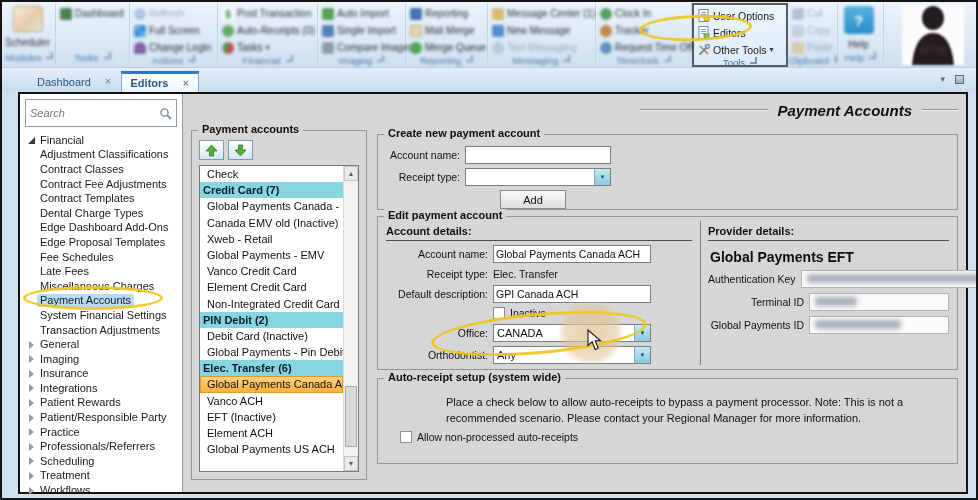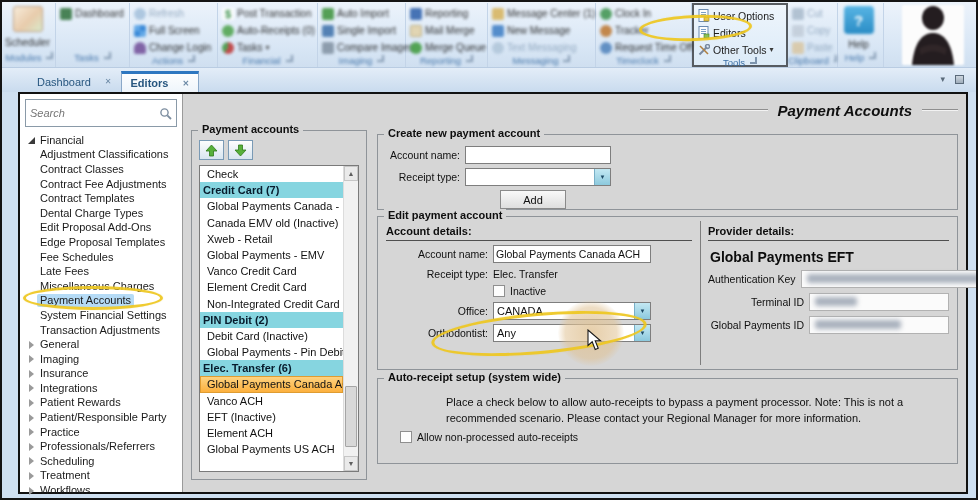--- a/index.html
+++ b/index.html
@@ -440,21 +440,21 @@
             <span class="tlabel">Contract Templates</span>
           </div>
 
           <div class="trow child">
             <span class="tw"></span>
             <span class="tlabel">Dental Charge Types</span>
           </div>
 
           <div class="trow child">
             <span class="tw"></span>
-            <span class="tlabel">Edit Proposal Add-Ons</span>
+            <span class="tlabel">Edge Dashboard Add-Ons</span>
           </div>
 
           <div class="trow child">
             <span class="tw"></span>
             <span class="tlabel">Edge Proposal Templates</span>
           </div>
 
           <div class="trow child">
             <span class="tw"></span>
             <span class="tlabel">Fee Schedules</span>
@@ -633,20 +633,24 @@
 
         <div class="editcol-left">
           <div class="colhead">Account details:</div>
           <div class="erow">
             <span class="elabel">Account name:</span>
             <input class="einput" value="Global Payments Canada ACH" style="">
           </div>
           <div class="erow" style="height:15px">
             <span class="elabel">Receipt type:</span>
             <span class="staticval">Elec. Transfer</span>
+          </div>
+          <div class="erow">
+            <span class="elabel">Default description:</span>
+            <input class="einput" value="GPI Canada ACH" style="">
           </div>
           <div class="erow" style="height:14px;margin-left:107px">
             <span class="cb"></span>
             <span class="cblabel">Inactive</span>
           </div>
           <div class="erow">
             <span class="elabel">Office:</span>
             <div class="ecombo">
               <span class="cval">CANADA</span>
               <span class="cbtn">▼</span>

